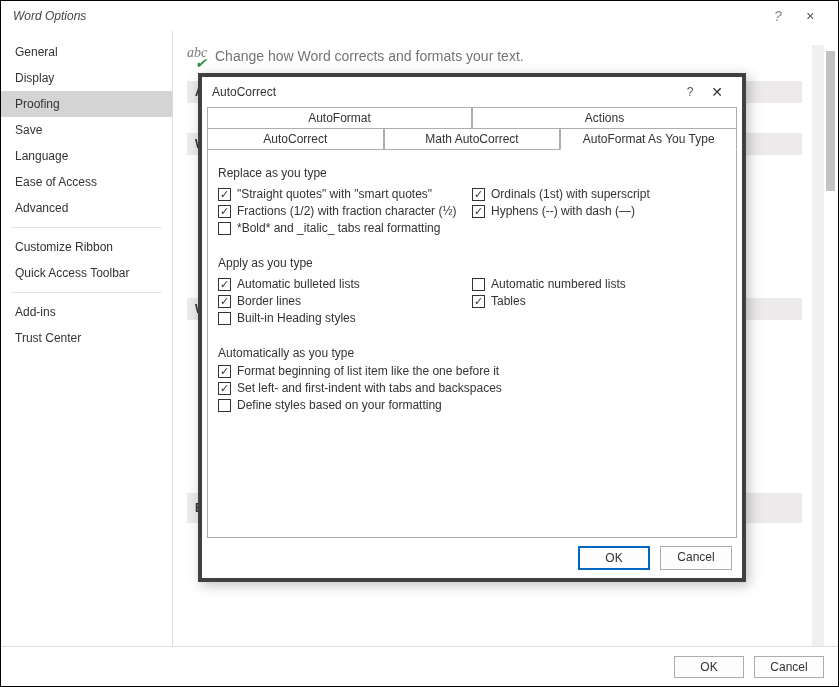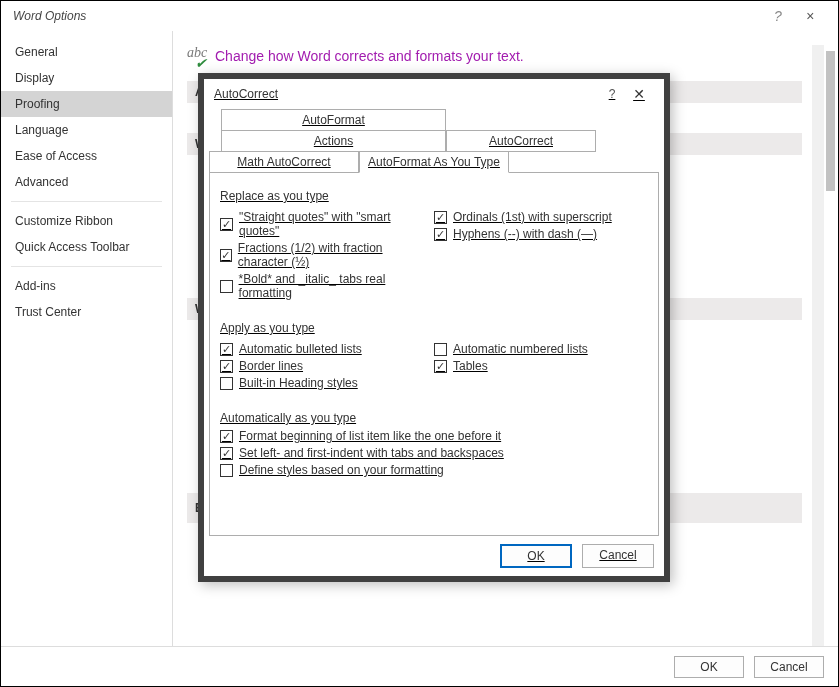--- a/index.html
+++ b/index.html
@@ -13,42 +13,42 @@
   .sidebar { width: 172px; border-right: 1px solid #ddd; padding: 8px 0; background: #fff; }
   .sidebar-item { padding: 6px 14px; color: #333; cursor: default; }
   .sidebar-item.selected { background: #d4d4d4; }
   .sidebar-sep { height: 1px; background: #e4e4e4; margin: 6px 10px; }
   .content { flex: 1; position: relative; padding: 14px 14px 0 14px; overflow: hidden; }
   .content-inner { height: 100%; border-right: 12px solid #f0f0f0; padding-right: 10px; }
   .scroll-thumb { position: absolute; right: 3px; top: 20px; width: 9px; height: 140px; background: #c2c2c2; }
   .heading-row { display: flex; align-items: center; margin-bottom: 14px; }
   .abc-icon { width: 28px; height: 22px; position: relative; color: #7a7a7a; font-style: italic; font-family: Georgia, serif; font-size: 14px; }
   .abc-icon .check { position: absolute; left: 8px; top: 10px; color: #2e8b3d; font-size: 14px; }
-  .heading { color: #a21caf; font-size: 14px; }
+  .heading { color: #737373; font-size: 14px; }
   .section-title { background: #eceaea; padding: 4px 8px; font-weight: 600; color: #333; margin: 10px 0 6px; }
   .indented { padding-left: 26px; }
   .row { display: flex; align-items: center; gap: 6px; margin: 3px 0; color: #333; }
   .cb { width: 13px; height: 13px; border: 1px solid #333; display: inline-flex; align-items: center; justify-content: center; font-size: 10px; line-height: 1; background: #fff; }
   .cb.checked::after { content: "✓"; color: #333; font-size: 11px; }
   .btn { border: 1px solid #adadad; background: #fdfdfd; padding: 3px 14px; cursor: default; color: #333; }
   .btn.primary { border: 2px solid #0067c0; }
   .dropdown { border: 1px solid #adadad; background: #fdfdfd; padding: 2px 18px 2px 6px; position: relative; display: inline-block; min-width: 150px; color: #444; }
   .dropdown::after { content: "▾"; position: absolute; right: 5px; top: 2px; color: #555; font-size: 10px; }
   .footer { height: 40px; border-top: 1px solid #ddd; display: flex; justify-content: flex-end; align-items: center; gap: 10px; padding: 0 14px; background: #fff; }
   .footer .btn { width: 70px; text-align: center; }
 
   
-  .modal { position: absolute; left: 197px; top: 72px; width: 472px; height: 509px; background: #fff; border: 6px solid #404040; box-shadow: 3px 3px 12px rgba(0,0,0,.25); display: flex; flex-direction: column; text-decoration: underline; }
+  .modal { position: absolute; left: 197px; top: 72px; width: 548px; height: 509px; background: #fff; border: 4px solid #404040; box-shadow: 3px 3px 12px rgba(0,0,0,.25); display: flex; flex-direction: column; }
   .modal-title { height: 30px; display: flex; align-items: center; padding: 0 10px; }
   .modal-title .t { flex: 1; color: #333; }
   .modal-title .q { width: 24px; text-align: center; color: #555; }
   .modal-title .x { width: 30px; text-align: center; color: #333; font-size: 14px; }
   .tabs { display: flex; flex-wrap: wrap; margin: 0 5px; }
   .tab { border: 1px solid #adadad; padding: 3px 0; text-align: center; cursor: default; background: #fff; color: #333; margin-bottom: -1px; }
-  .tab.row1 { width: 50%; margin-left: 12px; }
+  .tab.row1 { width: 50%; }
   .tab.row2 { width: 33.333%; }
   .tab.active { background: #fff; border-bottom: 1px solid #fff; position: relative; z-index: 2; }
   .tab-body { border: 1px solid #adadad; margin: 0 5px; flex: 1; padding: 10px 10px 6px; position: relative; overflow: hidden; }
   .grp-label { color: #333; margin: 6px 0 4px; }
   .two-col { display: flex; }
   .col { flex: 1; }
   .modal-footer { display: flex; justify-content: flex-end; gap: 10px; padding: 8px 10px; }
   .modal-footer .btn { width: 72px; text-align: center; }
   .doc-icon { width: 14px; height: 16px; border: 1px solid #3b78b5; display: inline-block; position: relative; background: #fff; margin-right: 4px; vertical-align: middle; }
   .doc-icon::before { content: ""; position: absolute; left: 2px; top: 2px; right: 2px; height: 2px; background: #3b78b5; box-shadow: 0 3px 0 #3b78b5, 0 6px 0 #3b78b5; }
@@ -62,20 +62,21 @@
     <div class="title">Word Options</div>
     <div class="help">?</div>
     <div class="close">×</div>
   </div>
 
   <div class="main">
     <div class="sidebar">
       <div class="sidebar-item">General</div>
       <div class="sidebar-item">Display</div>
       <div class="sidebar-item selected">Proofing</div>
+      <div class="sidebar-item">Save</div>
       <div class="sidebar-item">Language</div>
       <div class="sidebar-item">Ease of Access</div>
       <div class="sidebar-item">Advanced</div>
       <div class="sidebar-sep"></div>
       <div class="sidebar-item">Customize Ribbon</div>
       <div class="sidebar-item">Quick Access Toolbar</div>
       <div class="sidebar-sep"></div>
       <div class="sidebar-item">Add-ins</div>
       <div class="sidebar-item">Trust Center</div>
     </div>

